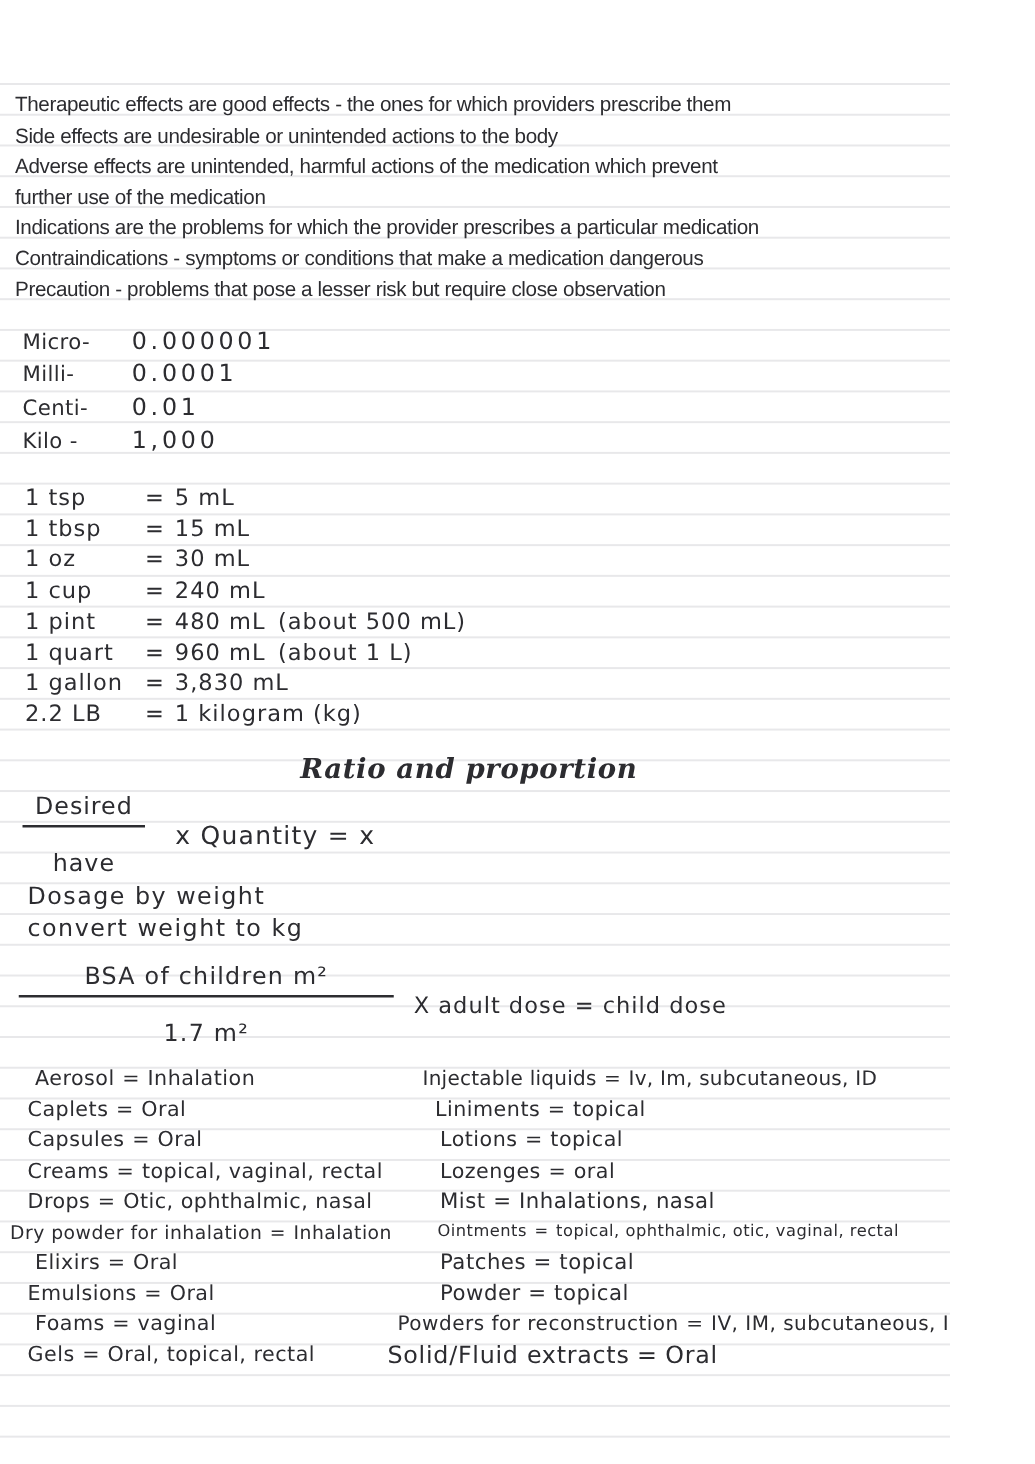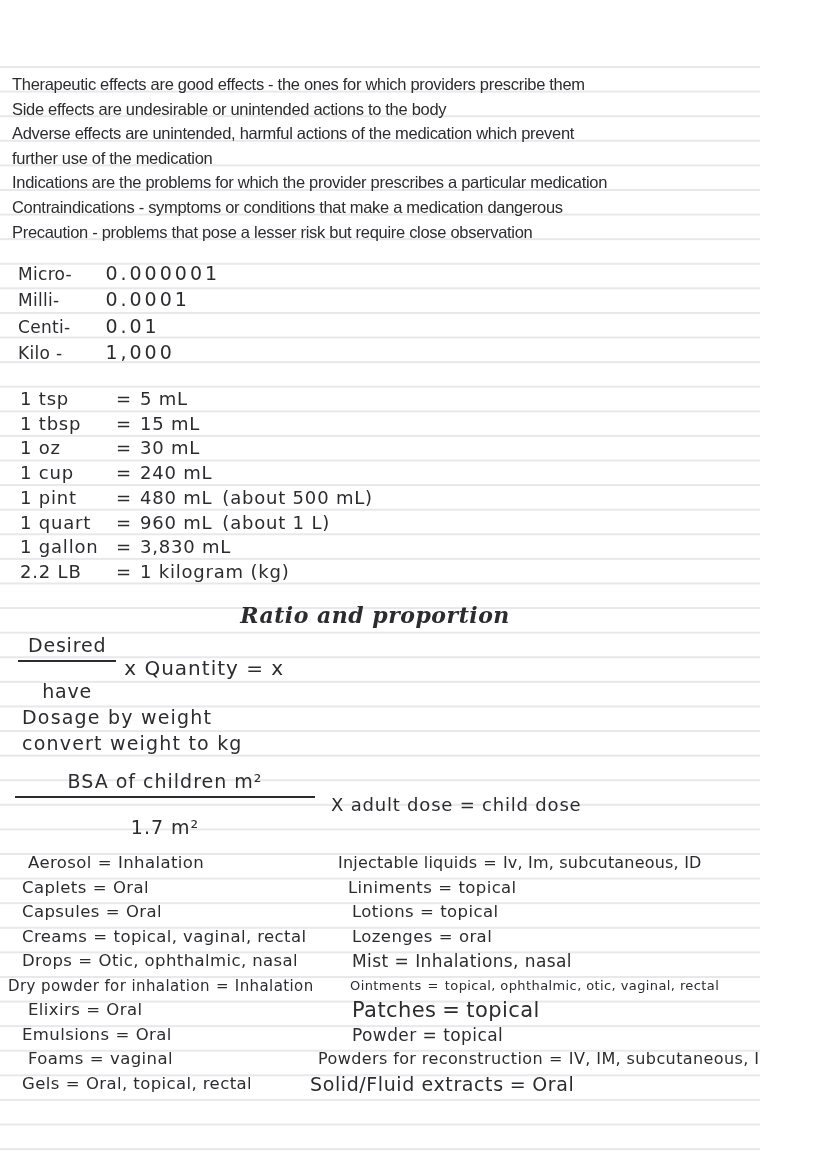--- a/index.html
+++ b/index.html
@@ -36,21 +36,21 @@
   
   .ratio-head { position:absolute; left:230px; top:602px; width:290px; text-align:center;
                 font-family:"DejaVu Serif", serif; font-style:italic; font-weight:bold;
                 font-size:22px; letter-spacing:0.5px; }
 
   
   .fraction { display:inline-block; text-align:center; }
   .fraction .num { padding:0 10px 4px; border-bottom:2.5px solid #2c2c30; }
   .fraction .den { padding-top:18px; }
 
-  .ratio-formula { position:absolute; left:18px; top:634px; display:flex; align-items:center; gap:8px;
+  .ratio-formula { position:absolute; left:18px; top:634px; display:flex; align-items:center; gap:24px;
                    font-size:19px; letter-spacing:0.8px; }
   .ratio-formula .suffix { font-size:20px; letter-spacing:1px; }
 
   
   .dbw { position:absolute; left:22px; top:705px; font-size:19px; letter-spacing:1.2px; line-height:25.5px; }
 
   
   .bsa { position:absolute; left:15px; top:770px; display:flex; align-items:center; gap:16px; }
   .bsa .fraction { font-size:19px; letter-spacing:1px; min-width:300px; }
   .bsa .suffix { font-size:18px; letter-spacing:0.8px; }
@@ -65,21 +65,21 @@
   .col-left  .frow:nth-child(6)  { margin-left:-14px; font-size:15px; }
   .col-left  .frow:nth-child(7)  { margin-left:6px; }
   .col-left  .frow:nth-child(9)  { margin-left:6px; }
 
   .col-right .frow:nth-child(1)  { font-size:16px; letter-spacing:0.2px; }
   .col-right .frow:nth-child(2)  { margin-left:10px; }
   .col-right .frow:nth-child(3)  { margin-left:14px; }
   .col-right .frow:nth-child(4)  { margin-left:14px; }
   .col-right .frow:nth-child(5)  { margin-left:14px; font-size:17px; }
   .col-right .frow:nth-child(6)  { margin-left:12px; font-size:13px; }
-  .col-right .frow:nth-child(7)  { margin-left:14px; font-size:21px; }
+  .col-right .frow:nth-child(7)  { margin-left:14px; font-size:17px; }
   .col-right .frow:nth-child(8)  { margin-left:14px; font-size:17px; }
   .col-right .frow:nth-child(9)  { margin-left:-20px; font-size:16px; }
   .col-right .frow:nth-child(10) { margin-left:-28px; font-size:19px; letter-spacing:0.6px; }
 </style>
 </head>
 <body>
 
 <div class="paper">
   <div class="top-mask"></div>
 

